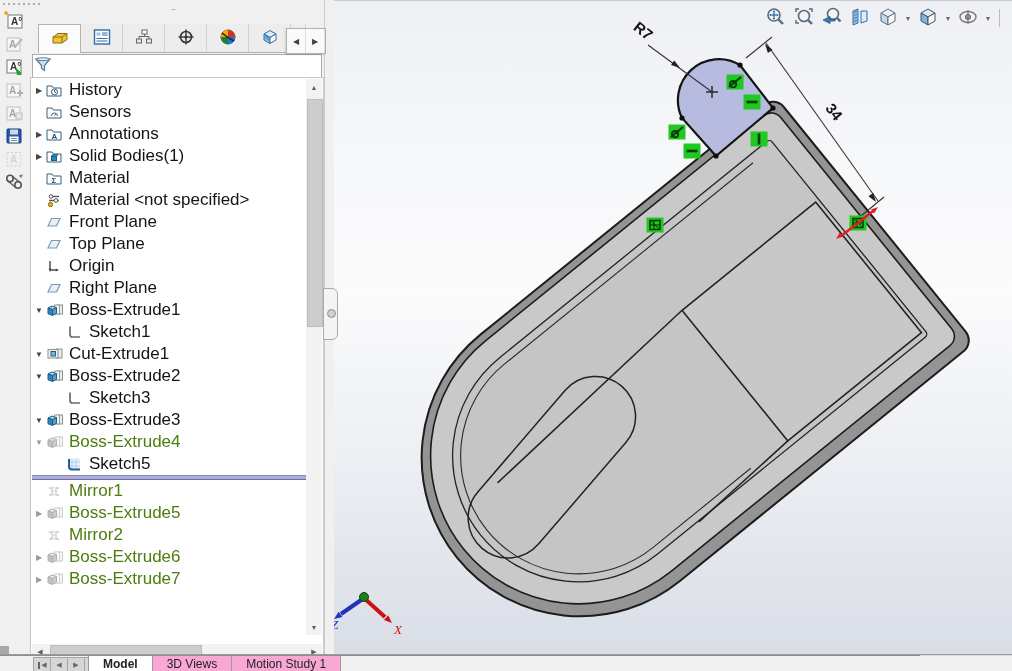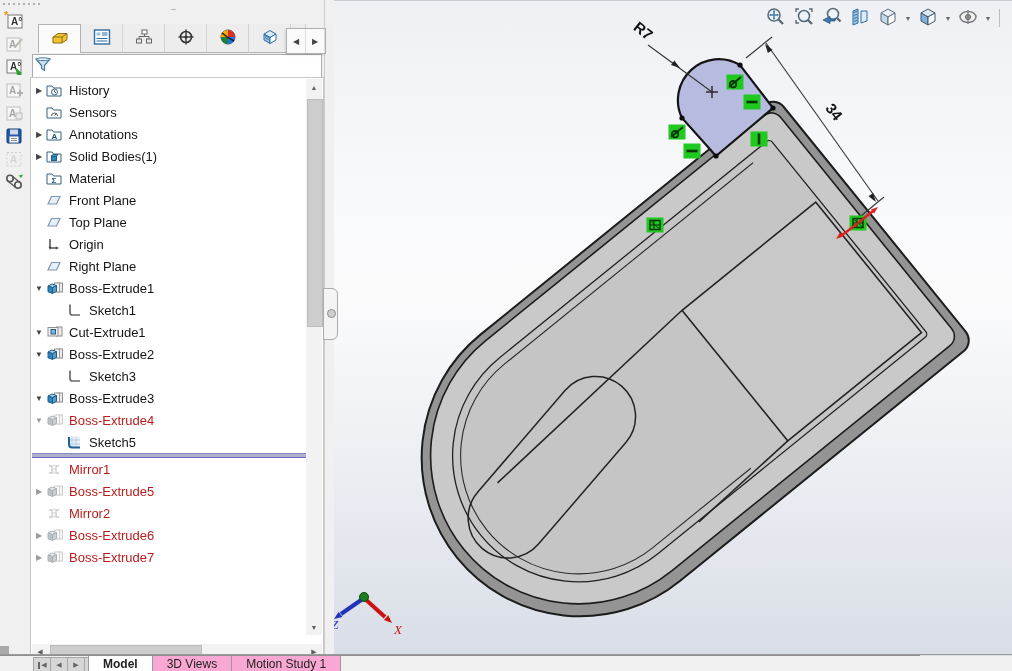--- a/index.html
+++ b/index.html
@@ -32,23 +32,23 @@
   #filter-row{position:absolute;left:4px;top:44px;width:288px;height:22px;background:#fff;
       border:1px solid #ababab;display:flex;align-items:center}
   #filter-input{border:none;outline:none;flex:1;height:18px;font:12px "Liberation Sans",sans-serif}
   
   #tree-wrap{position:absolute;left:2px;top:67px;width:292px;height:583px;background:#fff;
       border:1px solid #c6c6c6}
   #tree{position:absolute;left:1px;top:1px;width:274px;height:556px;overflow:hidden}
   .trow{height:22px;display:flex;align-items:center;white-space:nowrap}
   .trow .arrow{width:14px;text-align:center;font-size:8px;color:#444;flex:0 0 14px}
   .trow .ticon{width:18px;height:16px;flex:0 0 18px;margin-right:5px;display:flex;align-items:center}
-  .trow .tlabel{font-size:13px;color:#141414}
+  .trow .tlabel{font-size:17px;color:#141414}
   .trow.child{padding-left:20px}
-  .trow.gray .tlabel{color:#b91c1c}
+  .trow.gray .tlabel{color:#4d7c0f}
   .trow.gray .ticon{opacity:.45;filter:grayscale(.85)}
   .trow.gray .arrow{color:#9a9a9a}
   #rollback{height:3px;margin:0;background:#aeaecf;border-top:1px solid #8a8ac0;
       border-bottom:1px solid #6a6ab8}
   
   .vsb{position:absolute;right:1px;top:1px;width:16px;height:556px;background:#f2f2f2}
   .vsb .sb-up,.vsb .sb-dn{position:absolute;left:0;width:16px;height:16px;color:#5f5f5f;
       font-size:7px;display:flex;align-items:center;justify-content:center}
   .vsb .sb-up{top:0}.vsb .sb-dn{bottom:0}
   .vsb .thumb{position:absolute;left:1px;top:20px;width:14px;height:226px;background:#cdcdcd;
@@ -294,20 +294,33 @@
               <path d="M1 3 L6 3 L7.5 5 L15 5 L15 13 L1 13 Z" fill="#fff" stroke="#35607f"></path>
               <text x="5.5" y="12" font-size="8" font-weight="bold" fill="#1f4e79" font-family="Liberation Sans,sans-serif">Σ</text>
             </svg>
           </span>
           <span class="tlabel">Material</span>
         </div>
         <div class="trow">
           <span class="arrow"></span>
           <span class="ticon">
             <svg width="16" height="14" viewBox="0 0 16 14" xmlns="http://www.w3.org/2000/svg">
+              <line x1="3" y1="3.5" x2="13" y2="3.5" stroke="#555" stroke-width="1.4"></line>
+              <line x1="3" y1="7.5" x2="13" y2="7.5" stroke="#555" stroke-width="1.4"></line>
+              <circle cx="5" cy="3.5" r="1.8" fill="#fff" stroke="#555"></circle>
+              <circle cx="10" cy="7.5" r="1.8" fill="#fff" stroke="#555"></circle>
+              <circle cx="4.5" cy="11.5" r="2.2" fill="#f0b400" stroke="#8a6d1a"></circle>
+            </svg>
+          </span>
+          <span class="tlabel">Material &lt;not specified&gt;</span>
+        </div>
+        <div class="trow">
+          <span class="arrow"></span>
+          <span class="ticon">
+            <svg width="16" height="14" viewBox="0 0 16 14" xmlns="http://www.w3.org/2000/svg">
               <path d="M2 11 L5.5 3.5 L14 3.5 L10.5 11 Z" fill="#e8eff6" stroke="#7a9ab5" stroke-width="1.2"></path>
             </svg>
           </span>
           <span class="tlabel">Front Plane</span>
         </div>
         <div class="trow">
           <span class="arrow"></span>
           <span class="ticon">
             <svg width="16" height="14" viewBox="0 0 16 14" xmlns="http://www.w3.org/2000/svg">
               <path d="M2 11 L5.5 3.5 L14 3.5 L10.5 11 Z" fill="#e8eff6" stroke="#7a9ab5" stroke-width="1.2"></path>

